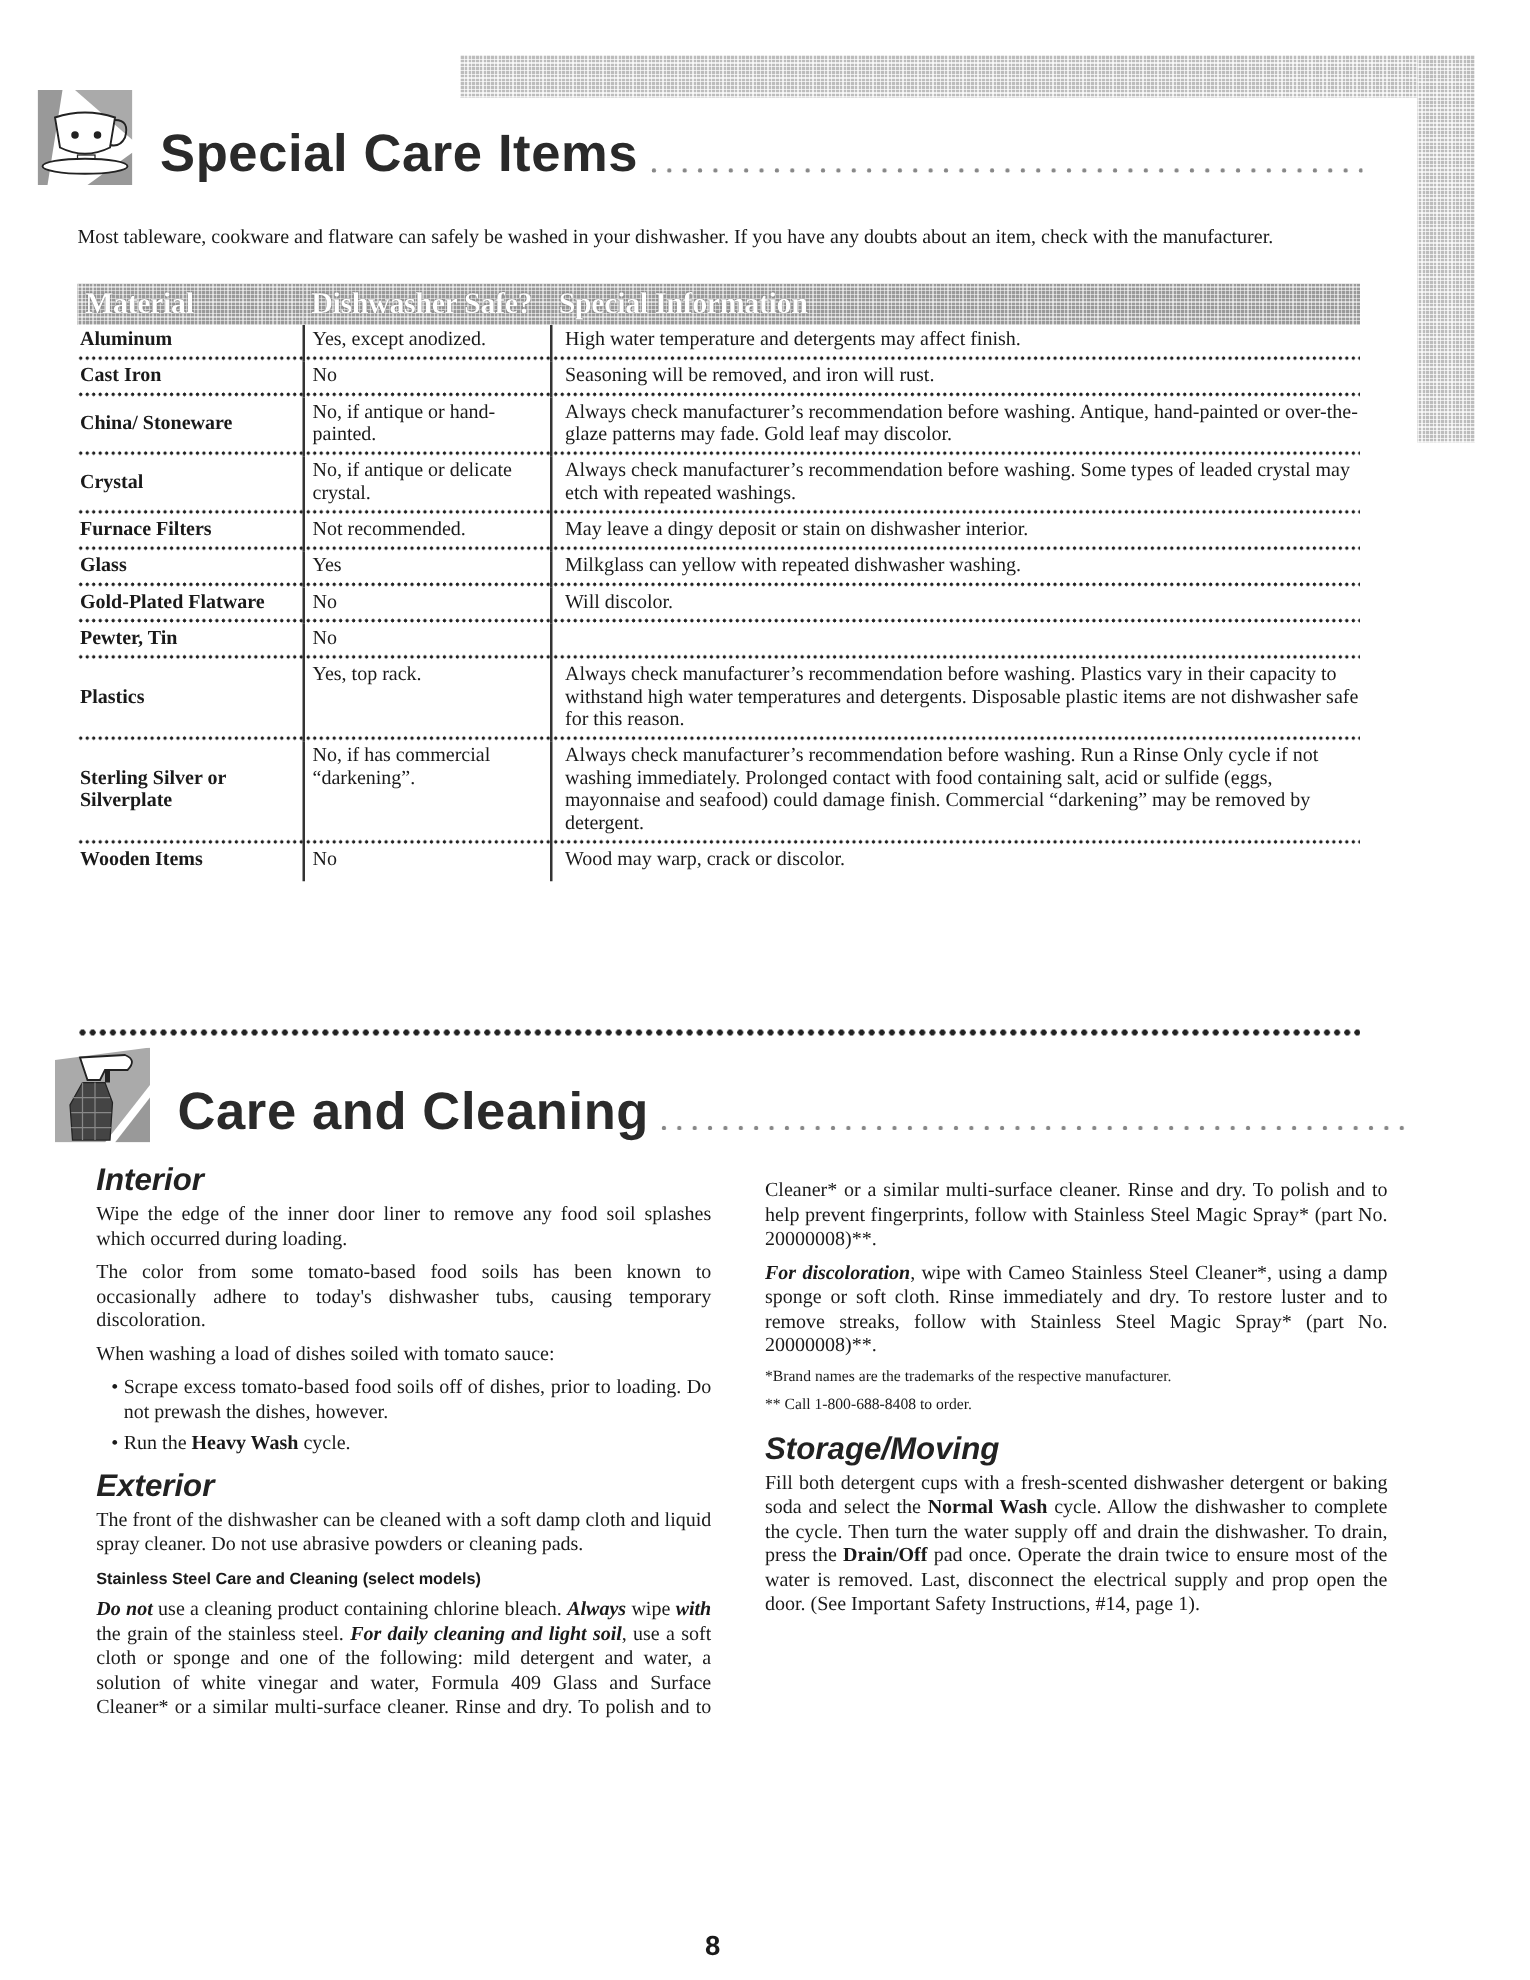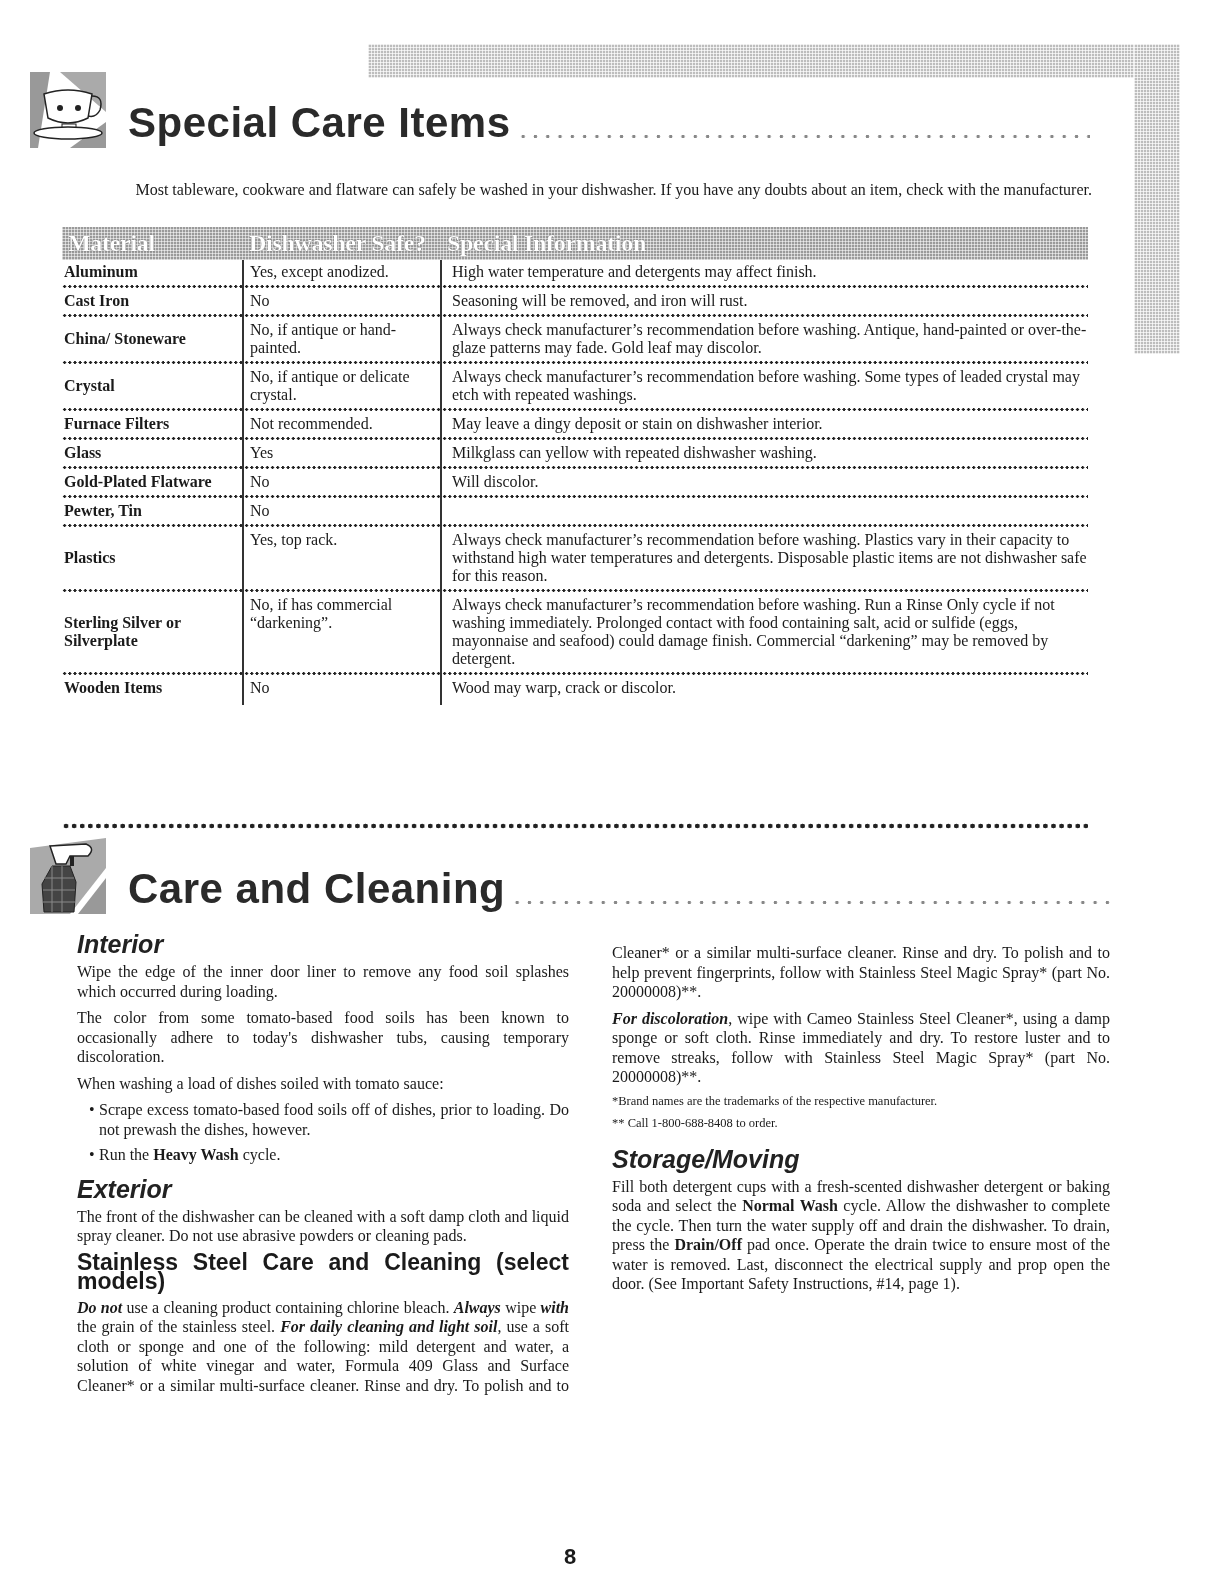--- a/index.html
+++ b/index.html
@@ -19,23 +19,23 @@
   .section-head { position:absolute; left:30px; display:flex; align-items:flex-end; }
   .section-icon { width:76px; height:76px; position:relative; overflow:hidden; background:#fff; }
   .section-title { font-family:"Liberation Sans", sans-serif; font-weight:bold;
     font-size:42px; color:#2a2a2a; margin-left:22px; line-height:1; letter-spacing:.5px;
     white-space:nowrap; padding-bottom:4px; }
   .leader { height:4px; margin-left:6px; margin-bottom:10px; flex:1;
     background-image:radial-gradient(circle, #888 1.6px, transparent 2px);
     background-size:12.3px 5px; background-repeat:repeat-x; }
 
   #sci-head { top:72px; width:1060px; }
-  #cc-head { top:838px; width:1082px; }
-
-  #intro { position:absolute; left:62px; top:180px; width:1030px; font-size:16px; line-height:19px;text-align:right; }
+  #cc-head { top:838px; width:1082px;margin-left:14px; }
+
+  #intro { position:absolute; left:62px; top:180px; width:1030px; font-size:16px; line-height:19px; }
 
   #care-table { position:absolute; left:62px; top:227px; width:1026px; border-collapse:collapse; font-size:16px; }
   #care-table th { height:33px; color:#fff; text-align:left; font-weight:bold; font-size:24px;
     padding:0 0 0 6px; font-family:"Liberation Serif", serif; letter-spacing:-.3px;
     text-shadow:0 0 1px #333; }
   #care-table td { vertical-align:top; padding:3px 0 3px 6px; line-height:18px;
     background-image:radial-gradient(circle, #222 1.3px, transparent 1.6px);
     background-size:5.2px 5px; background-repeat:repeat-x; background-position:0 100%;
     padding-bottom:8px; }
   #care-table td.mat { font-weight:bold; width:178px; vertical-align:middle; padding-left:2px; }
@@ -45,21 +45,21 @@
   #table-end { position:absolute; left:62px; top:822px; width:1026px; height:8px;
     background-image:radial-gradient(circle, #222 2.2px, transparent 2.6px);
     background-size:8.1px 8px; background-repeat:repeat-x; }
 
   .col { position:absolute; font-size:16px; line-height:19.5px; text-align:justify; }
   #col-left { left:77px; top:930px; width:492px; }
   #col-right { left:612px; top:943px; width:498px; }
   .col p { margin:0 0 7px 0; }
   .sub-h { font-family:"Liberation Sans", sans-serif; font-weight:bold; font-style:italic;
     font-size:25px; color:#222; margin:0 0 4px 0; line-height:28px; }
-  .minor-h { font-family:"Liberation Sans", sans-serif; font-weight:bold; font-size:23px; margin:6px 0 6px 0; }
+  .minor-h { font-family:"Liberation Sans", sans-serif; font-weight:bold; font-size:13px; margin:6px 0 6px 0; }
   .bold-line { font-weight:normal; margin:0 0 6px 0; }
   ul.bullets { list-style:none; margin:0 0 10px 0; padding:0 0 0 12px; }
   ul.bullets li { position:relative; padding-left:10px; margin-bottom:6px; }
   ul.bullets li::before { content:"•"; position:absolute; left:0; }
   .bi { font-weight:bold; font-style:italic; }
   .fn { font-size:12.5px; line-height:15px; margin:0; text-align:left; }
   #page-number { position:absolute; left:564px; top:1544px; font-family:"Liberation Sans", sans-serif;
     font-weight:bold; font-size:22px; }
 </style>
 </head>

